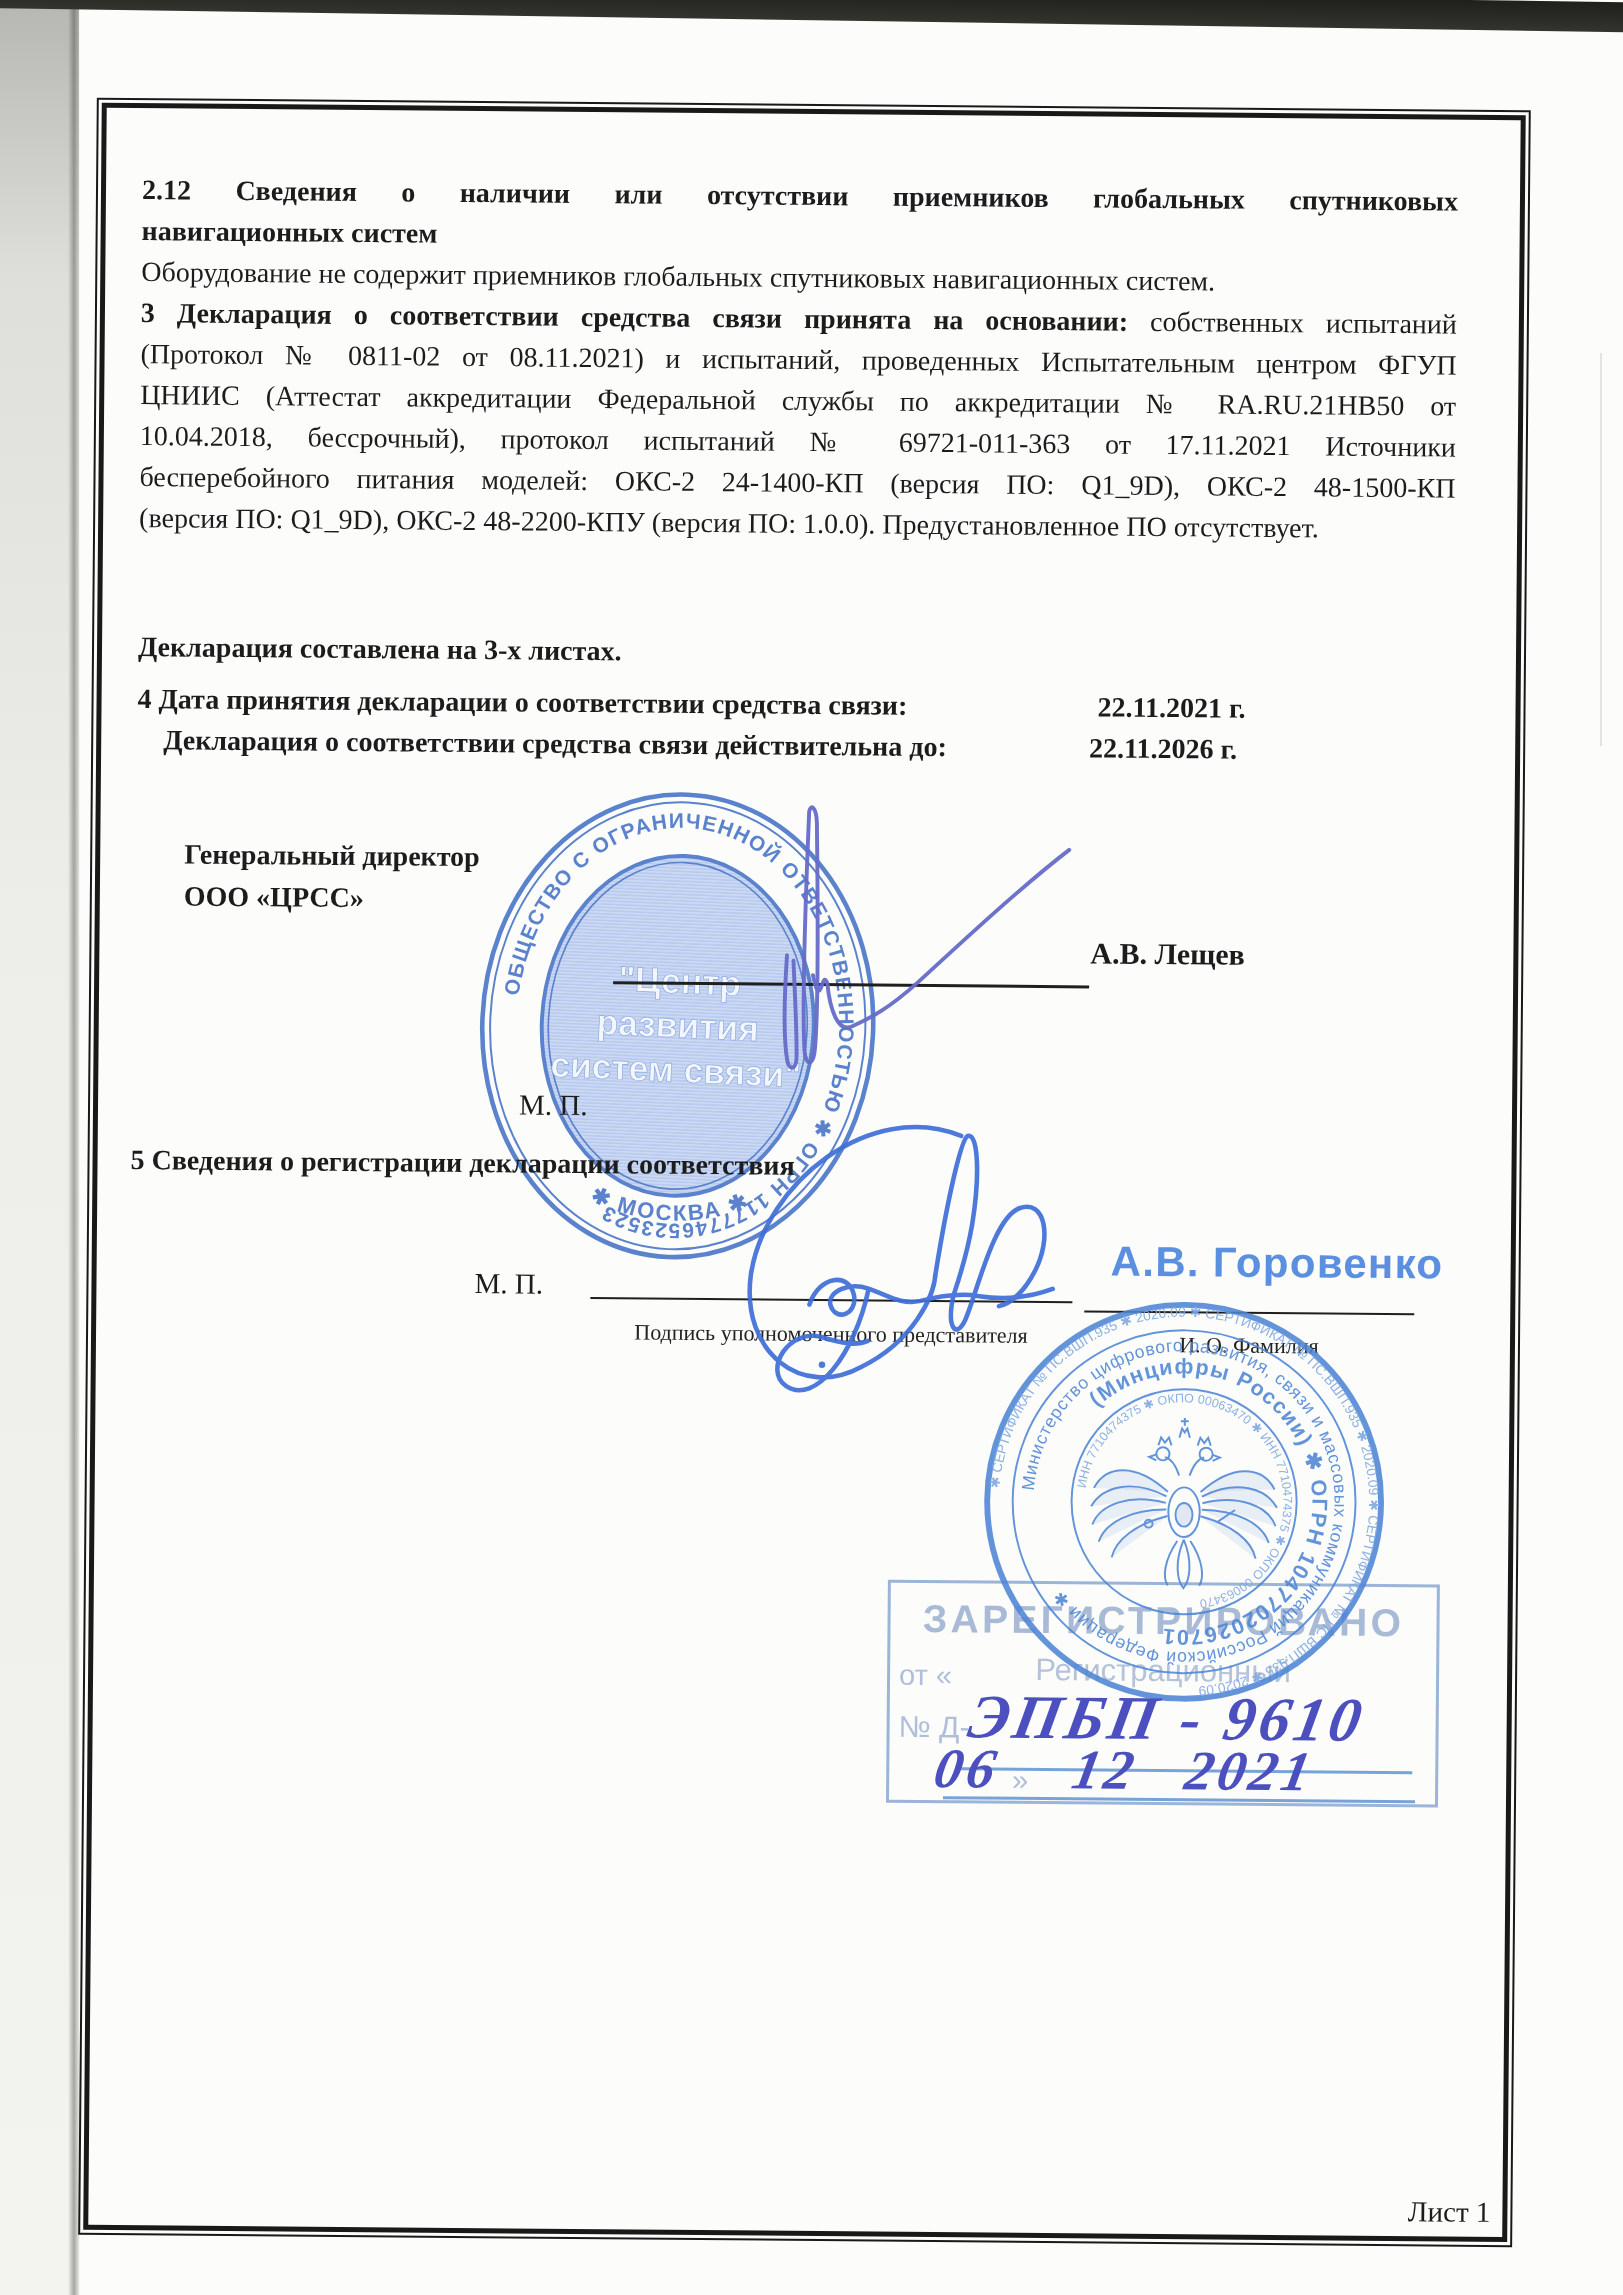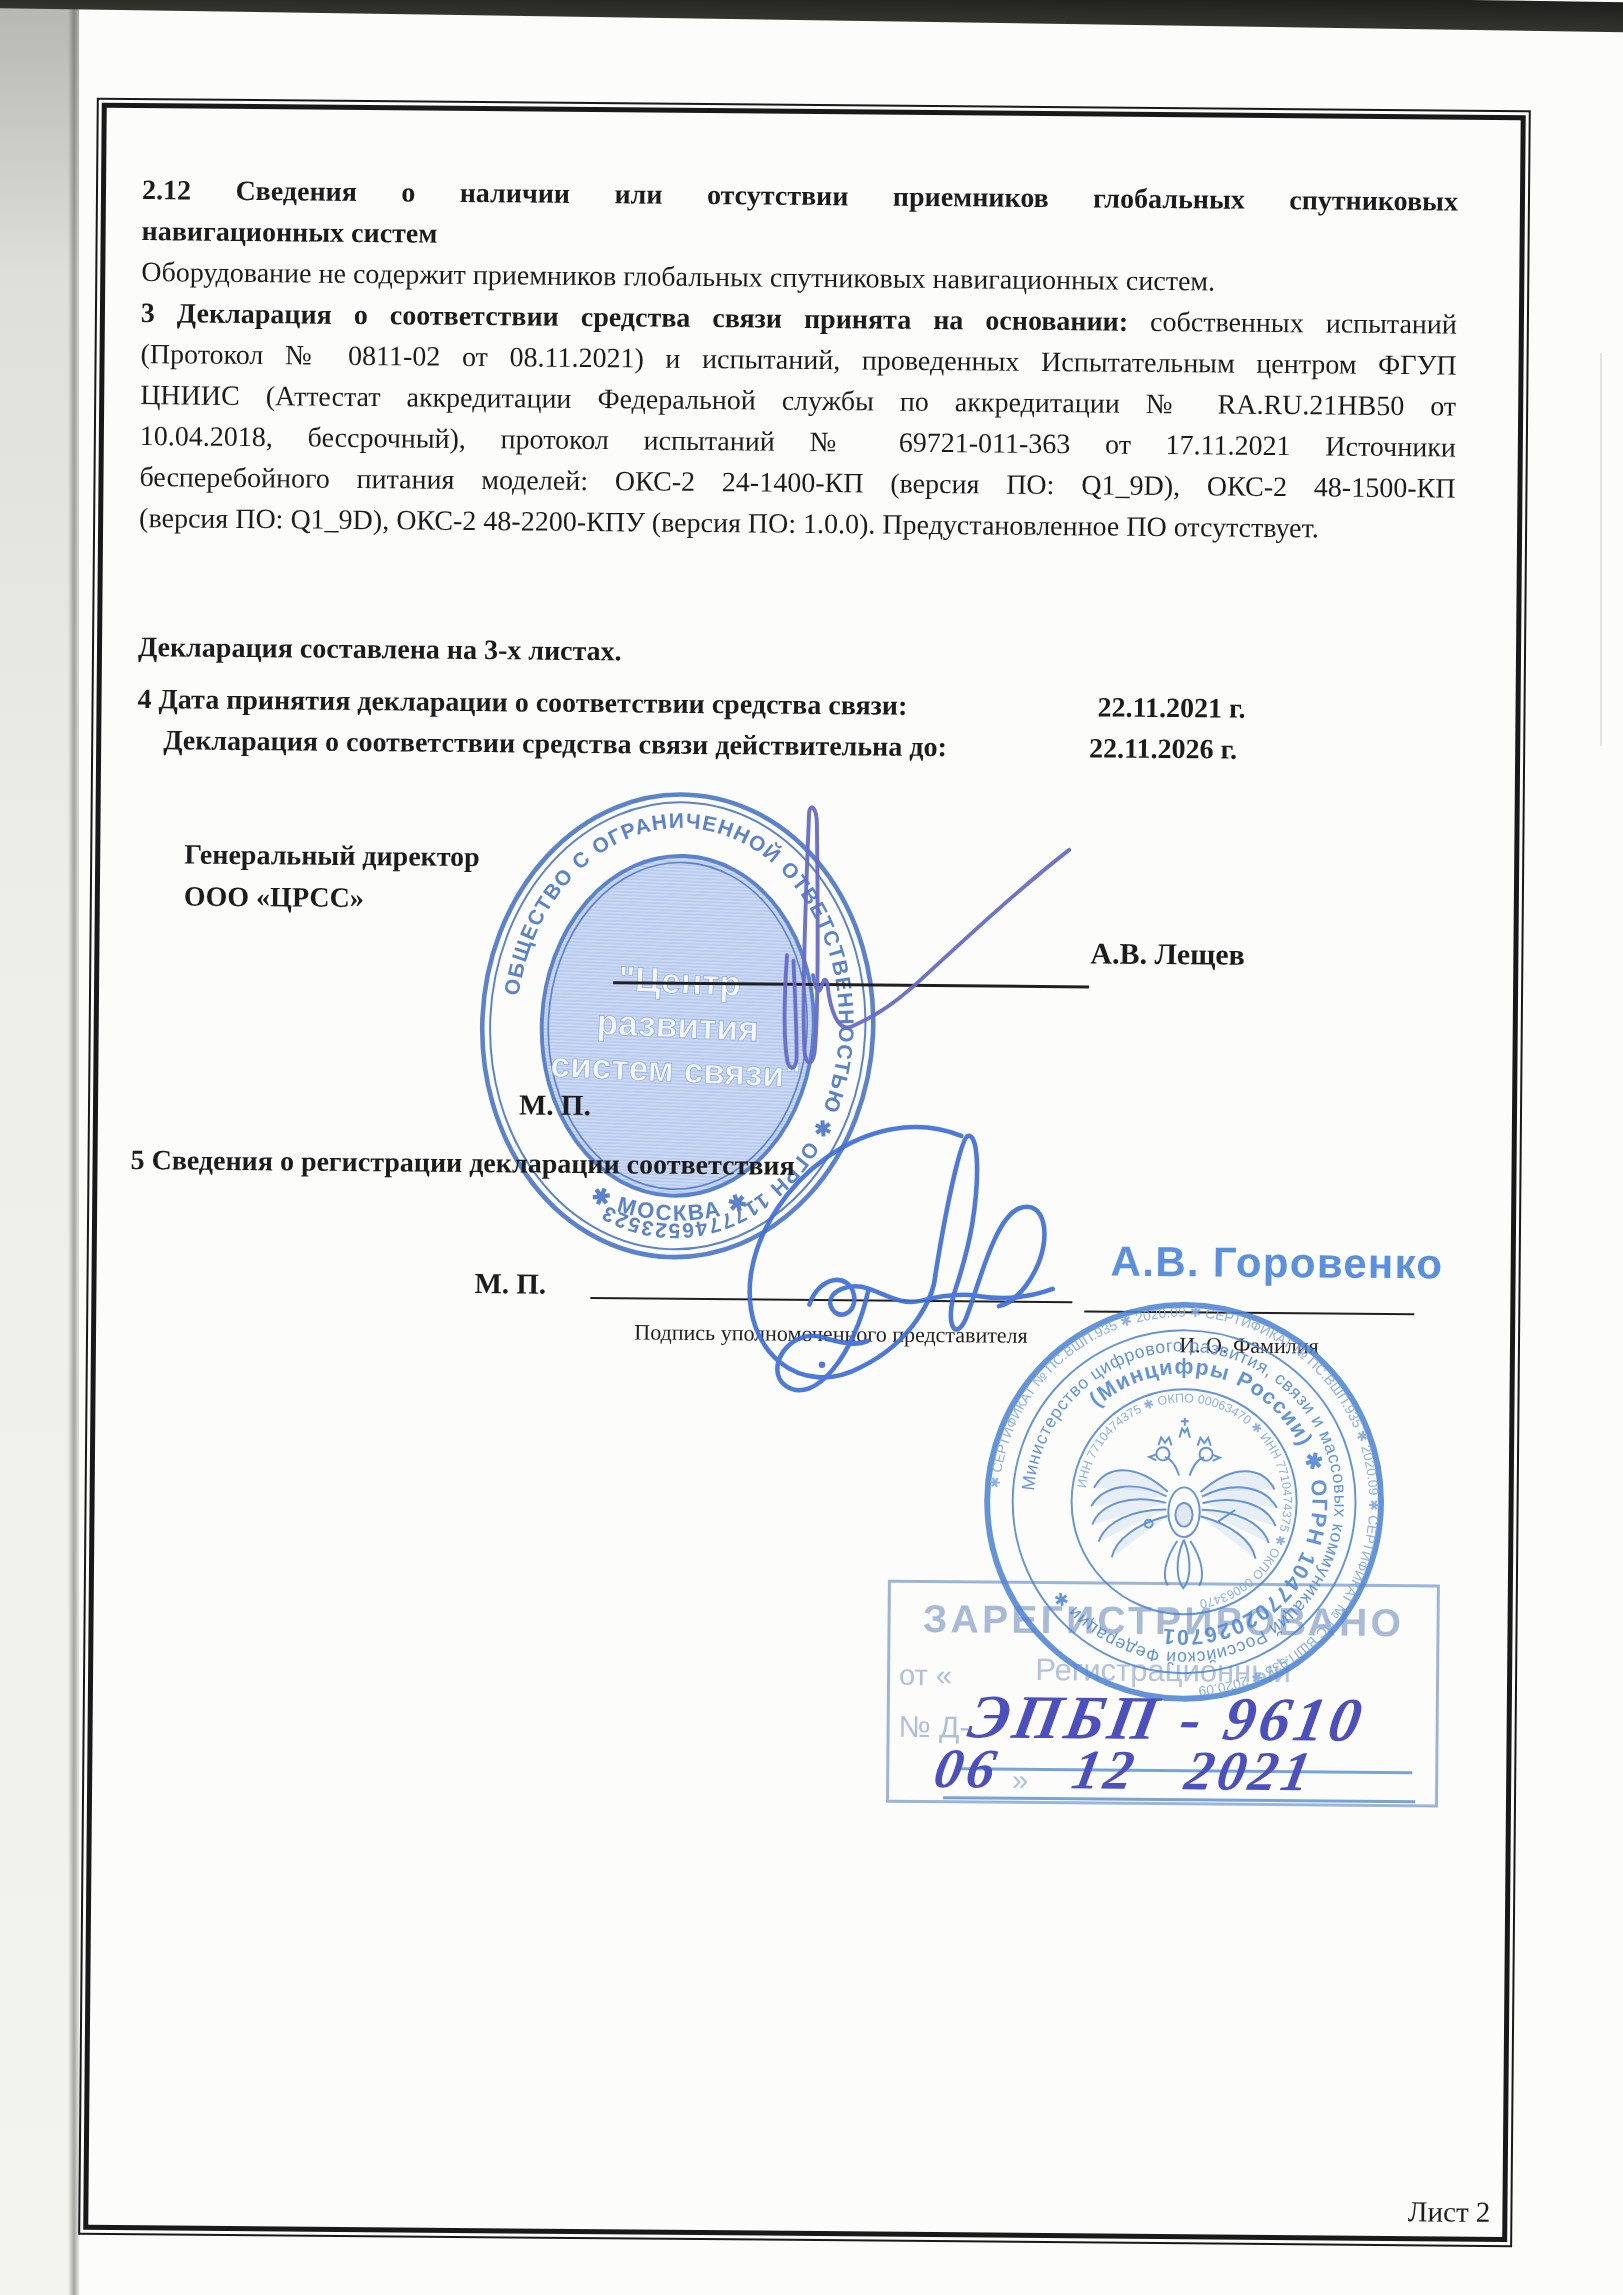--- a/index.html
+++ b/index.html
@@ -21,21 +21,21 @@
   .b{font-weight:bold;}
   .note{margin-top:88px;}
   .s4row{position:relative;height:41px;font-weight:bold;white-space:nowrap;}
   .s4row .lab{position:absolute;left:0;}
   .s4row.r2 .lab{left:26px;}
   .s4row .val{position:absolute;left:960px;}
   .s4row.r2 .val{left:952px;}
   .abs{position:absolute;}
   .sigline{background:#1f1f1f;height:2.6px;}
   .cap{font-size:22px;line-height:30px;text-align:center;color:#222;}
-  .mp{font-size:29px;font-weight:bold;}
+  .mp{font-size:29px;font-weight:normal;}
   .h5{font-size:28px;font-weight:bold;}
   .name1{font-size:30px;font-weight:bold;}
   .name2{font-family:"Liberation Sans",sans-serif;font-size:42px;font-weight:bold;color:#4e86dd;letter-spacing:1.3px;opacity:.92;}
   .regbox{position:absolute;left:892px;top:1579px;width:546px;height:217px;border:3.3px solid rgba(130,162,208,.8);}
   .regtitle{margin-top:14.4px;text-align:center;font-family:"Liberation Sans",sans-serif;font-weight:bold;font-size:39px;
     letter-spacing:3.3px;color:rgba(142,164,201,.75);}
   .regsub{margin-top:9.2px;text-align:center;font-family:"Liberation Sans",sans-serif;font-size:31px;color:rgba(150,170,205,.7);}
   .regfade{font-family:"Liberation Sans",sans-serif;color:rgba(150,170,205,.75);white-space:nowrap;}
   .ink{font-style:italic;font-weight:bold;color:#4c50bf;transform:skewX(-10deg);letter-spacing:3.9px;white-space:nowrap;}
   .inkline{position:absolute;height:2.6px;background:rgba(95,147,210,.85);}
@@ -198,16 +198,16 @@
 
     <div class="abs ink" style="left:975px;top:1680px;font-size:62px;">ЭПБП - 9610</div>
     <div class="abs inkline" style="left:967px;top:1766px;width:451px;"></div>
     <div class="abs" style="left:941px;top:1735px;">
       <span class="ink" style="font-size:56px;display:inline-block;margin-right:72px;">06</span>
       <span class="ink" style="font-size:56px;display:inline-block;margin-right:46px;">12</span>
       <span class="ink" style="font-size:56px;display:inline-block;">2021</span>
     </div>
     <div class="abs inkline" style="left:949px;top:1795px;width:472px;"></div>
 
-    <div class="sheetnum">Лист 2</div>
+    <div class="sheetnum">Лист 1</div>
   </div>
 </div>
 
 
 </body></html>

